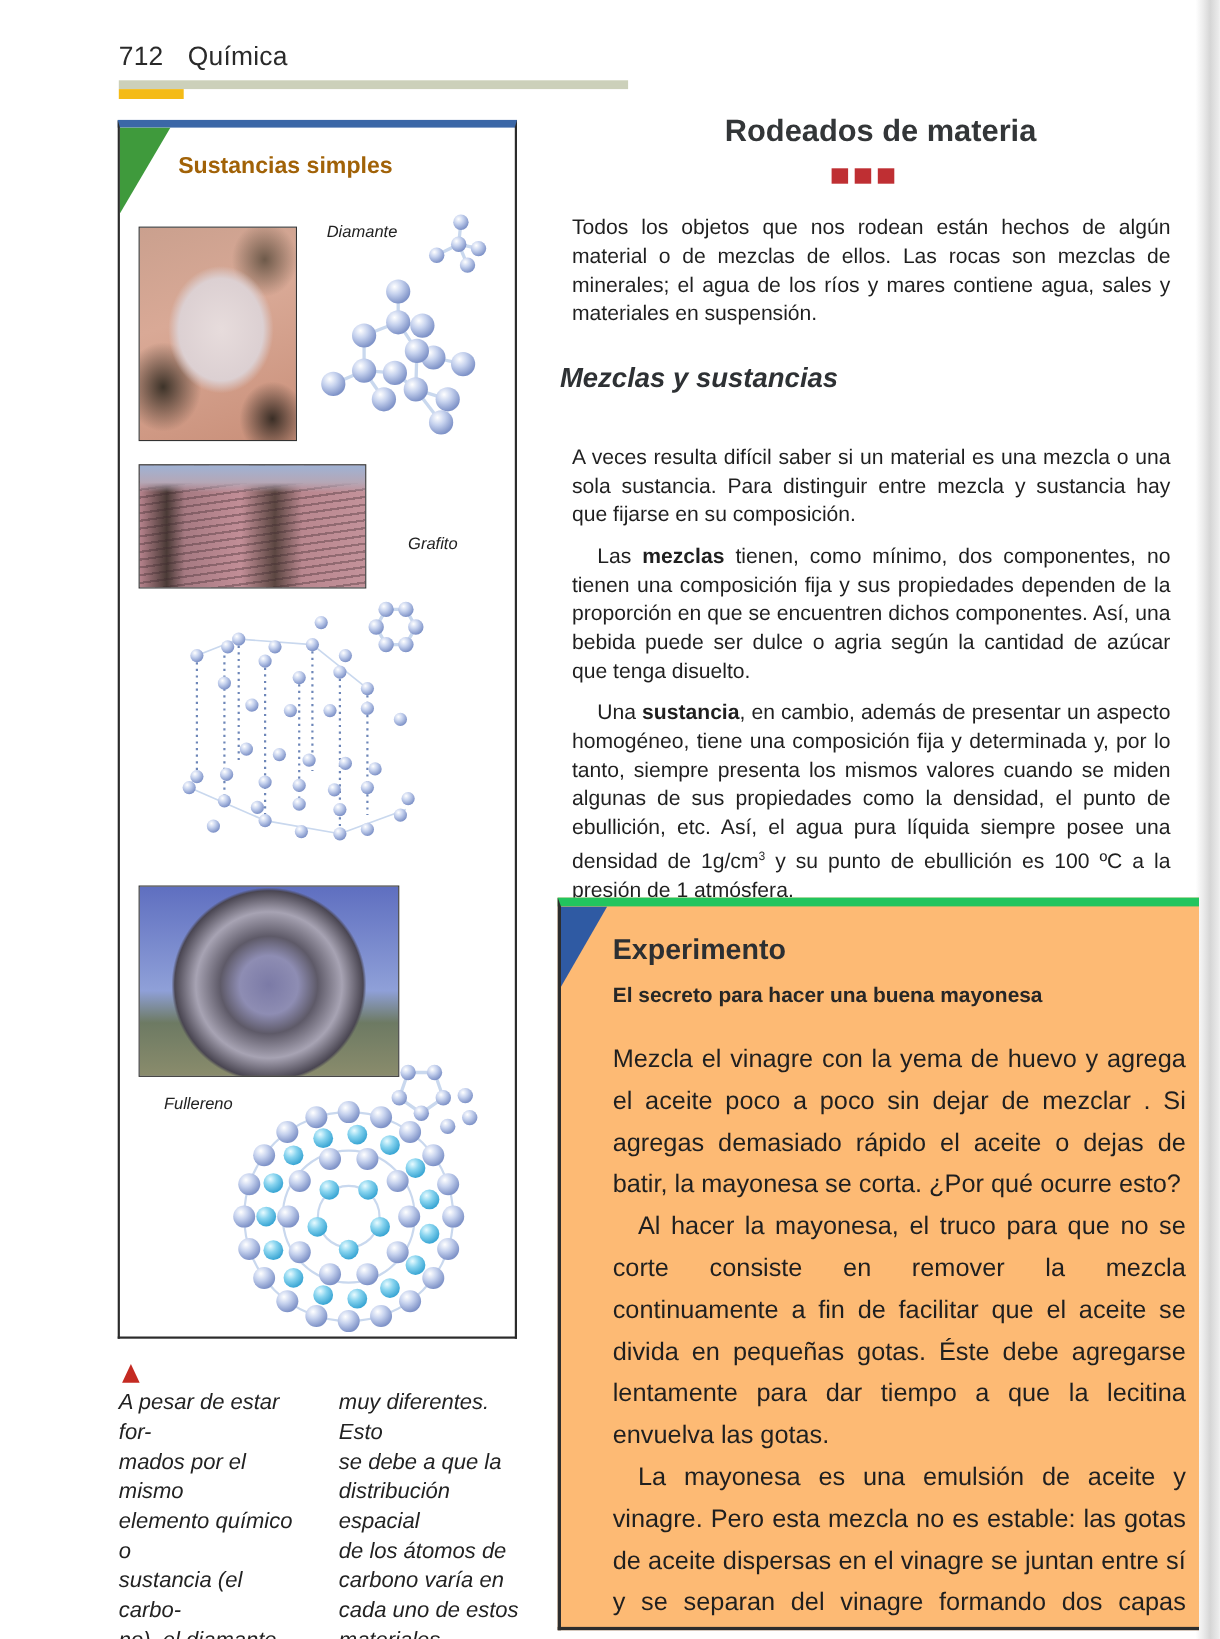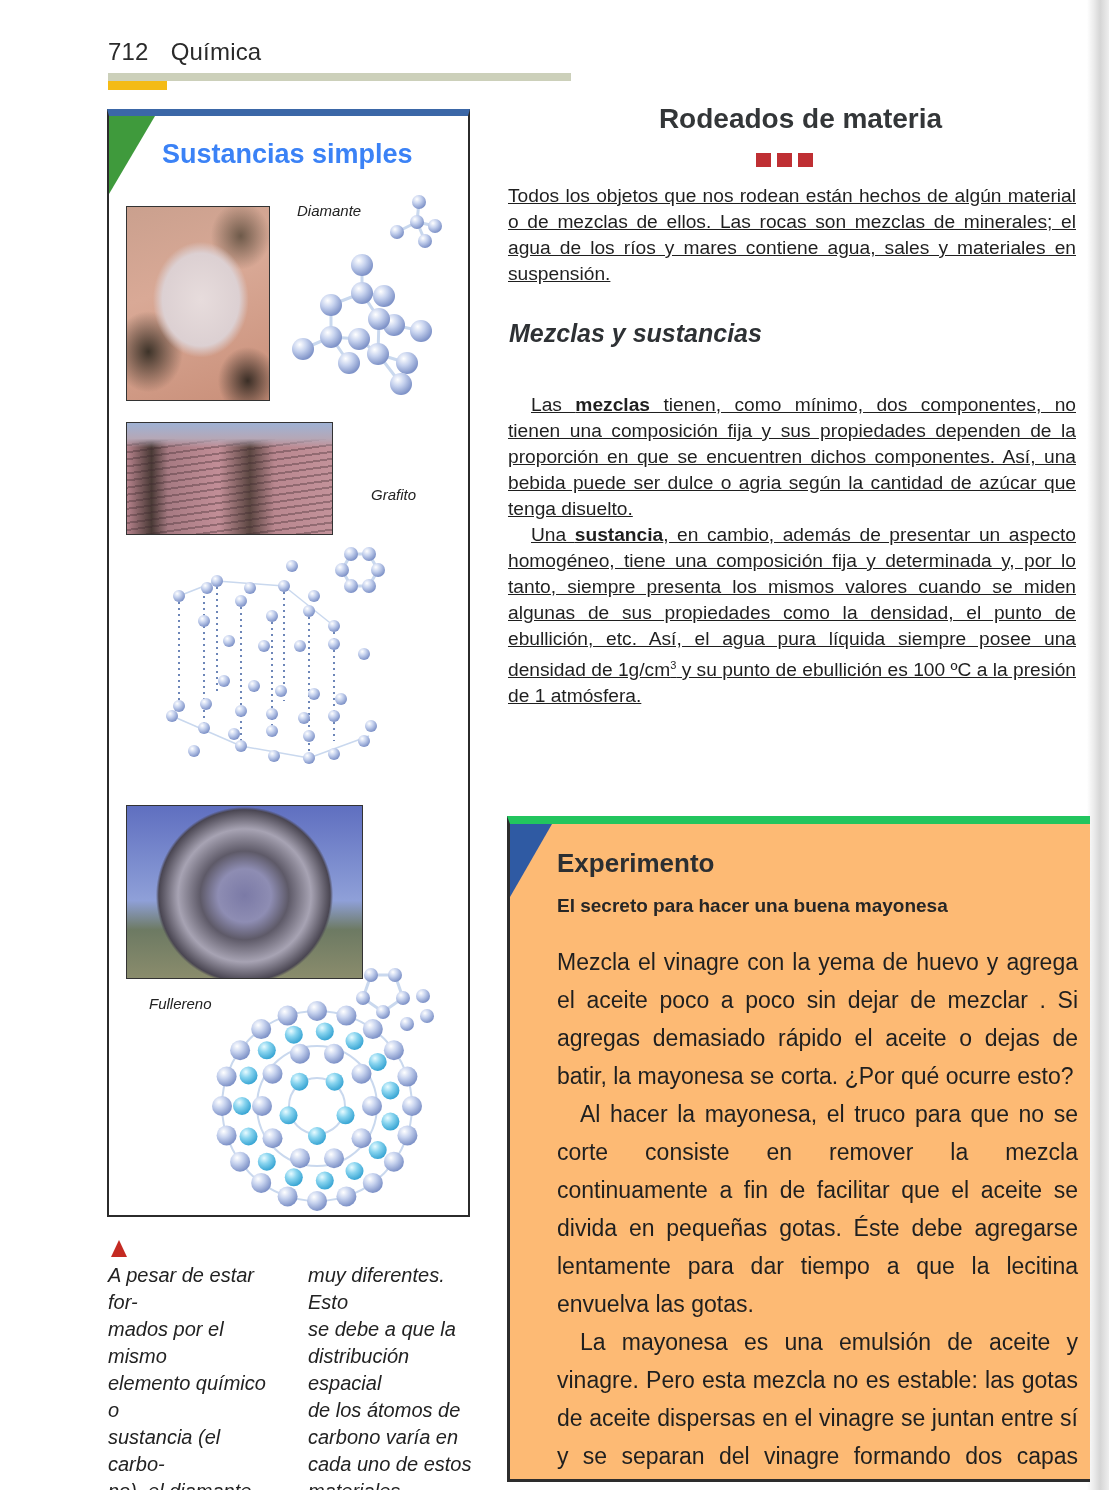--- a/index.html
+++ b/index.html
@@ -28,21 +28,21 @@
   .side-box {
     position: absolute; left: 107px; top: 109px; width: 363px; height: 1108px;
     border: 2px solid #2b2b2b; border-top: 7px solid #3b67a7; background: #fff; box-sizing: border-box;
     overflow: hidden;
   }
   .side-box .corner {
     position: absolute; left: 0; top: 0; width: 0; height: 0;
     border-top: 78px solid #3f9a3c; border-right: 46px solid transparent;
   }
   .side-title {
-    position: absolute; left: 53px; top: 23px; font-size: 27px; font-weight: bold; color: #3b82f6;
+    position: absolute; left: 53px; top: 23px; font-size: 21px; font-weight: bold; color: #a16207;
   }
   .photo { position: absolute; border: 1px solid #333; box-sizing: border-box; }
   .photo.diamond {
     left: 17px; top: 90px; width: 144px; height: 195px;
     background:
       radial-gradient(ellipse 45% 40% at 52% 48%, #e7dcdc 0%, #dcd0d2 60%, rgba(220,205,205,0) 75%),
       radial-gradient(ellipse 35% 30% at 15% 75%, #3d3329 0%, rgba(60,50,40,0) 70%),
       radial-gradient(ellipse 30% 25% at 85% 90%, #3a2e26 0%, rgba(60,50,40,0) 70%),
       radial-gradient(ellipse 30% 25% at 80% 15%, #6e5a4a 0%, rgba(110,90,74,0) 70%),
       linear-gradient(160deg, #caa08e, #d9a996 40%, #c98f79 100%);
@@ -84,24 +84,24 @@
     position: absolute; left: 503px; top: 103px; width: 595px; text-align: center;
     font-size: 28px; font-weight: bold; color: #333638;
   }
   .title-squares {
     position: absolute; left: 756px; top: 153px; display: flex; gap: 6px;
   }
   .title-squares span { display: block; width: 15px; height: 14px; background: #bf2f33; }
   .body-text {
     position: absolute; left: 508px; width: 568px; font-size: 19.2px; line-height: 26px; color: #1f1f1f;
   }
-  .body-text p { margin: 0; text-align: justify; text-decoration: underline; }
+  .body-text p { margin: 12px; text-align: justify; }
   .body-text p.indent { text-indent: 23px; }
   .section-title {
-    position: absolute; left: 509px; top: 319px; font-size: 25px; font-weight: bold; font-style: italic; color: #2e3134;
+    position: absolute; left: 509px; top: 330px; font-size: 25px; font-weight: bold; font-style: italic; color: #2e3134;
   }
 
   
   .exp-box {
     position: absolute; left: 507px; top: 816px; width: 583px; height: 666px;
     background: #fdba74; border-left: 3px solid #2d2d2d; border-bottom: 3px solid #2d2d2d;
     border-top: 8px solid #22c55e; box-sizing: border-box; overflow: hidden;
   }
   .exp-box .corner {
     position: absolute; left: 0; top: 0; width: 0; height: 0;
@@ -365,20 +365,21 @@
   <span></span>
 </div>
 
 <div class="body-text" style="top:183px;">
   <p>Todos los objetos que nos rodean están hechos de algún material o de mezclas de ellos. Las rocas son mezclas de minerales; el agua de los ríos y mares contiene agua, sales y materiales en suspensión.</p>
 </div>
 
 <div class="section-title">Mezclas y sustancias</div>
 
 <div class="body-text" style="top:392px;">
+  <p>A veces resulta difícil saber si un material es una mezcla o una sola sustancia. Para distinguir entre mezcla y sustancia hay que fijarse en su composición.</p>
   <p class="indent"><span>Las </span><b>mezclas</b><span> tienen, como mínimo, dos componentes, no tienen una composición fija y sus propiedades dependen de la proporción en que se encuentren dichos componentes. Así, una bebida puede ser dulce o agria según la cantidad de azúcar que tenga disuelto.</span></p>
   <p class="indent"><span>Una </span><b>sustancia</b><span>, en cambio, además de presentar un aspecto homogéneo, tiene una composición fija y determinada y, por lo tanto, siempre presenta los mismos valores cuando se miden algunas de sus propiedades como la densidad, el punto de ebullición, etc. Así, el agua pura líquida siempre posee una densidad de 1g/cm</span><sup style="font-size:11px">3</sup><span> y su punto de ebullición es 100 ºC a la presión de 1 atmósfera.</span></p>
 </div>
 
 <div class="exp-box">
   <div class="corner"></div>
   <div class="exp-title">Experimento</div>
   <div class="exp-subtitle">El secreto para hacer una buena mayonesa</div>
   <div class="exp-text">
     <p>Mezcla el vinagre con la yema de huevo y agrega el aceite poco a poco sin dejar de mezclar . Si agregas demasiado rápido el aceite o dejas de batir, la mayonesa se corta. ¿Por qué ocurre esto?</p>

